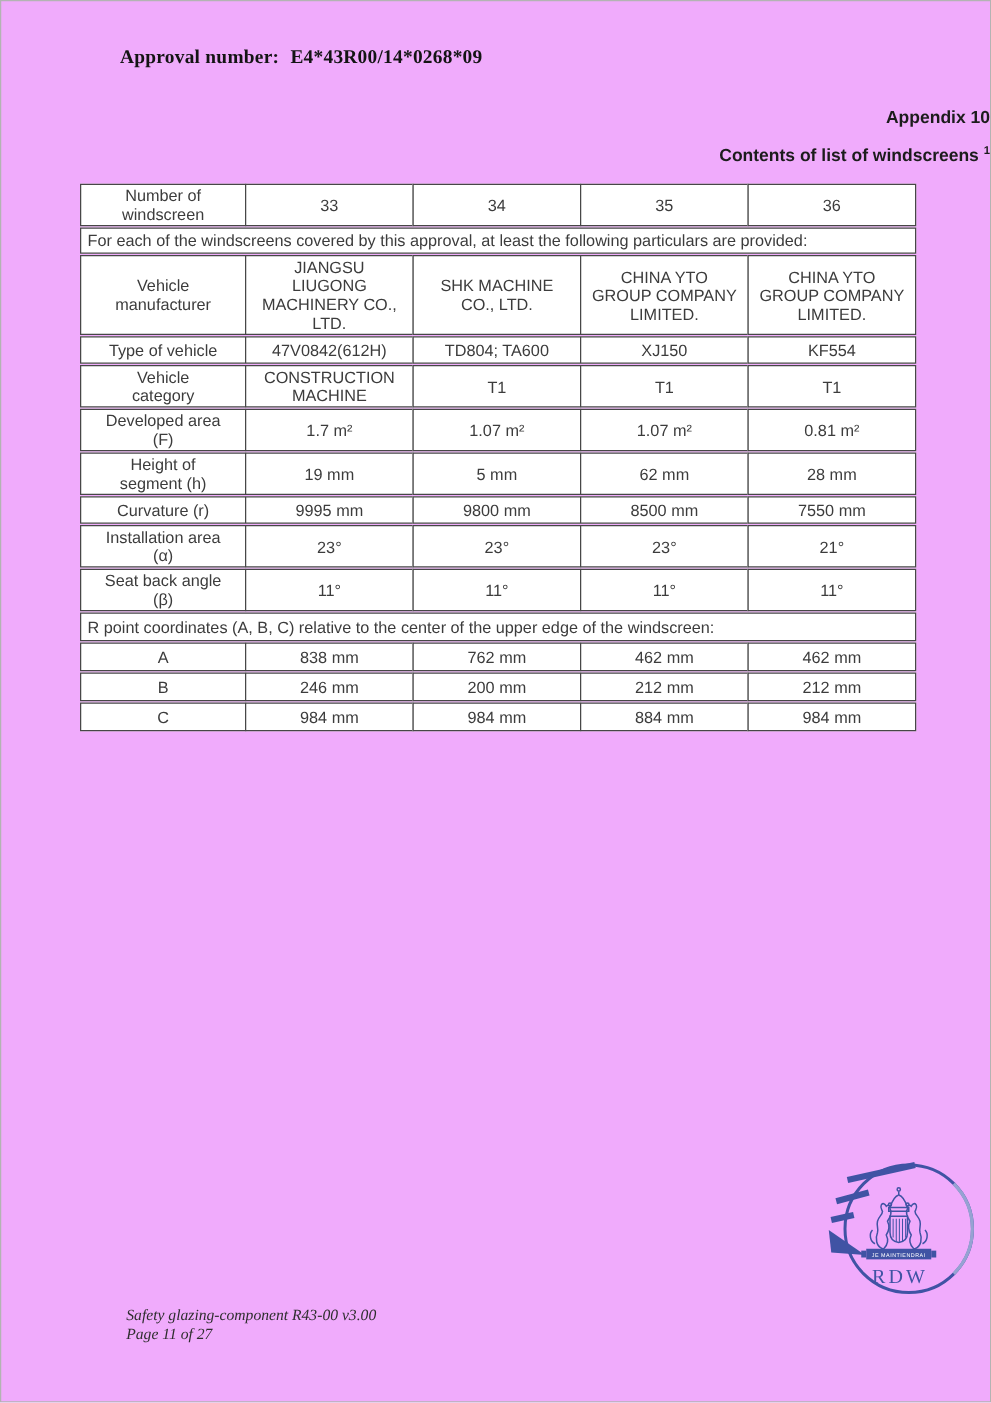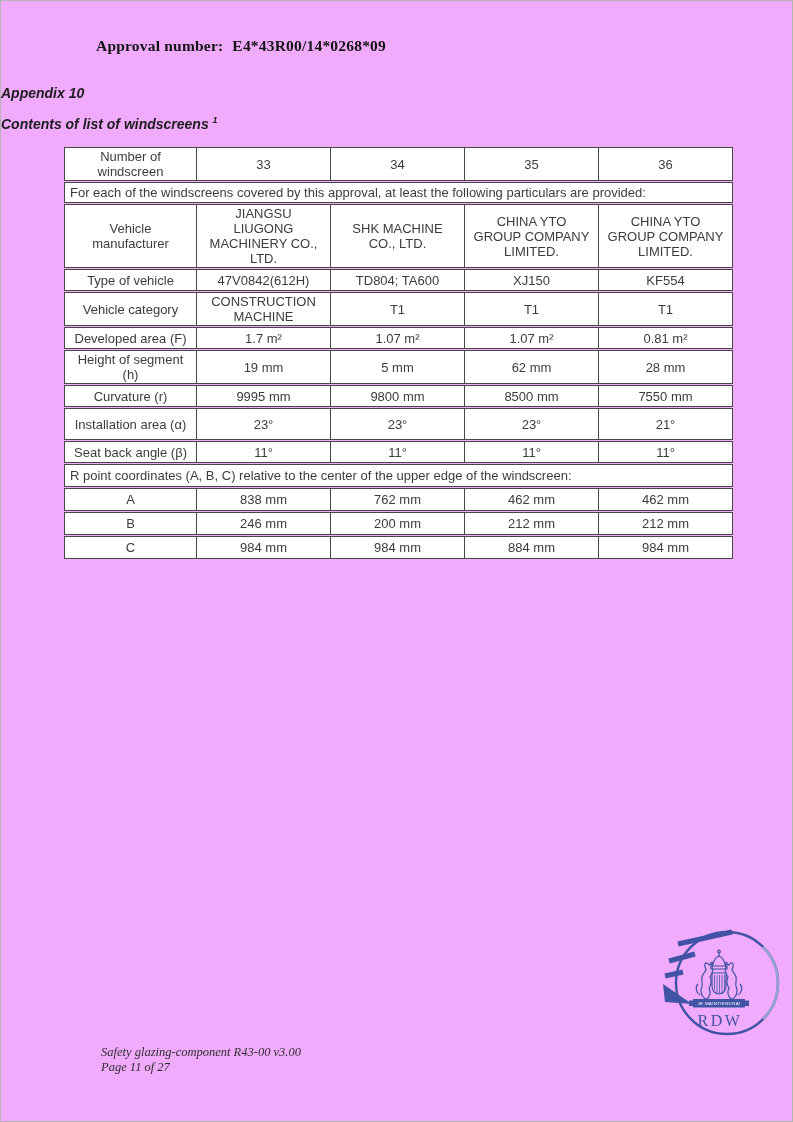--- a/index.html
+++ b/index.html
@@ -13,41 +13,41 @@
   }
   
   .approval-line{
     position:absolute;left:95px;top:36px;
     font-family:"Liberation Serif", serif;
     font-weight:bold;font-size:15.5px;color:#141414;
     letter-spacing:.2px;
   }
   .approval-line .num{margin-left:9px;}
   .doc-title{
-    position:absolute;left:0;width:100%;text-align:left;
-    font-weight:bold;font-size:14px;color:#1c1c1c;font-style:italic;
+    position:absolute;left:0;width:100%;text-align:right;
+    font-weight:bold;font-size:14px;color:#1c1c1c;
   }
   .doc-title.appendix{top:84px;}
   .doc-title.contents{top:114px;}
   .doc-title sup{font-size:9px;}
   
   .tbl{position:absolute;left:63px;top:146px;width:669px;}
   .trow{display:flex;margin-top:1px;}
   .trow:first-child{margin-top:0;}
   .c{
     box-sizing:border-box;
     border:1px solid #474747;
     display:flex;align-items:center;justify-content:center;
     text-align:center;
     font-size:13px;line-height:15px;color:#3c3c3c;
     padding:1px 8px;
     background:#fff;
   }
   .c + .c{margin-left:-1px;}
-  .c.lbl{width:133px;padding:1px 6px;}
+  .c.lbl{width:133px;padding:1px 18px;}
   .c.val{width:135px;}
   .c.full{width:792px;justify-content:flex-start;text-align:left;padding:1px 5px;}
   .h21{min-height:21px;}
   .h22{min-height:22px;}
   .h23{min-height:23px;}
   .h32{min-height:32px;}
   .h64{min-height:64px;}
   
   .stamp{position:absolute;left:649px;top:926px;width:143px;height:113px;}
   

